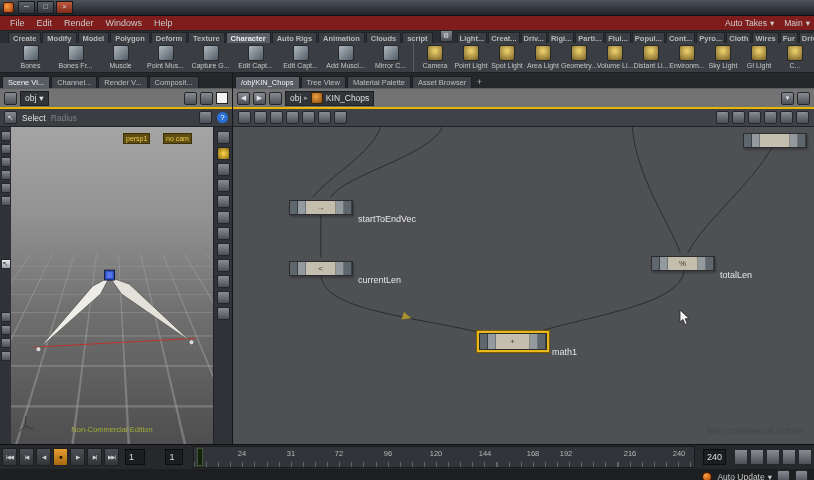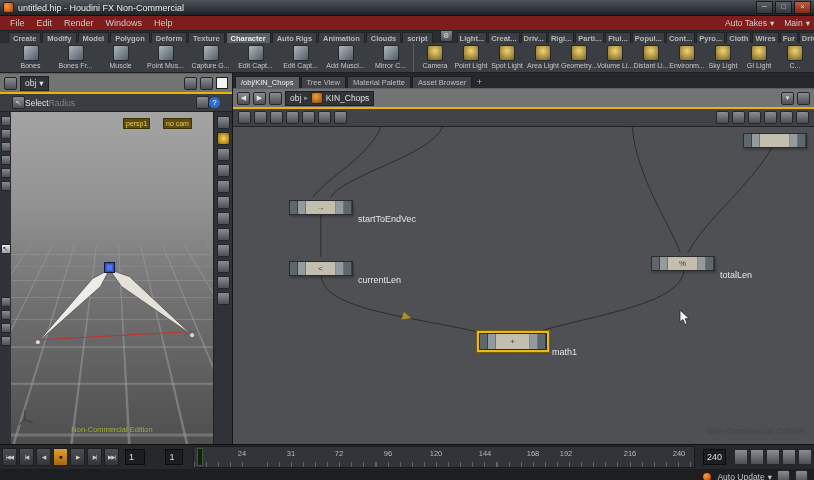--- a/index.html
+++ b/index.html
@@ -55,21 +55,21 @@
   .mi{width:11px;height:11px;flex:0 0 auto;border-radius:2px;border:1px solid #24262a;
       background:linear-gradient(#888d93,#4c5056);display:inline-flex;align-items:center;justify-content:center;
       font-size:7px;color:#e2e2e2;overflow:hidden;}
   .swatch-white{width:10px;height:10px;background:#f4f4f4;border:1px solid #202020;flex:0 0 auto;}
   .spacer{flex:1;}
   .crumb-sep{color:#9a9a9a;font-size:7px;}
   .node-badge{width:10px;height:10px;border-radius:2px;background:radial-gradient(circle at 40% 35%,#f0a040,#8a4a10);
               border:1px solid #3c2206;flex:0 0 auto;}
   
   .vp-toolbar{height:17px;background:#3a3d41;border-bottom:1px solid #202226;display:flex;align-items:center;
-              padding:0 12px;font-size:8.5px;color:#e4e4e4;}
+              gap:5px;padding:0 4px;font-size:8.5px;color:#e4e4e4;}
   .vp-toolbar .dim{color:#7e8186;}
   .help-circle{width:11px;height:11px;border-radius:50%;background:#2a6fd4;color:#fff;font-size:8px;
                display:flex;align-items:center;justify-content:center;flex:0 0 auto;}
   .vp-row{flex:1;display:flex;min-height:0;}
   .strip{background:#2f3237;display:flex;flex-direction:column;align-items:center;gap:3px;padding-top:4px;}
   .strip-left{width:11px;flex:0 0 11px;}
   .strip-right{width:18px;flex:0 0 18px;border-left:1px solid #1e2023;}
   .strip-left .mi{width:8px;height:8px;border-radius:1px;}
   .strip-left .mi.active-tool{background:linear-gradient(#e8eaec,#9aa2a8);color:#222;}
   .strip .mi.lit{background:radial-gradient(#ffd44e,#8a6a10);}
@@ -128,21 +128,20 @@
   .status-dot{width:8px;height:8px;border-radius:50%;background:radial-gradient(circle at 35% 30%,#ffa040,#a33c00);
               border:1px solid #401800;flex:0 0 auto;}
 </style>
 </head>
 <body>
 
 <div id="app">
 
   <div class="titlebar">
     <span class="app-icon"></span>
-    <span class="title">untitled.hip - Houdini FX Non-Commercial</span>
     <span class="win-btns">
       <span class="wbtn">─</span>
       <span class="wbtn">□</span>
       <span class="wbtn close">×</span>
     </span>
   </div>
 
   <div class="menubar">
     <span class="menus">
 
@@ -301,20 +300,27 @@
         <span class="tool">
           <span class="tool-icon"></span>
           <span class="tool-label">C...</span>
         </span>
       </span>
   </div>
 
   <div class="main">
 
     <div class="left-pane">
+      <div class="pane-tabs">
+
+      <span class="pane-tab active">Scene Vi...</span>
+          <span class="pane-tab">Channel...</span>
+          <span class="pane-tab">Render V...</span>
+          <span class="pane-tab">Composit...</span>
+        </div>
       <div class="path-bar">
         <span class="mi"></span>
         <span class="chip">
           <span>obj</span>
           <span>▾</span>
         </span>
         <span class="spacer"></span>
         <span class="mi"></span>
         <span class="mi"></span>
         <span class="swatch-white"></span>

